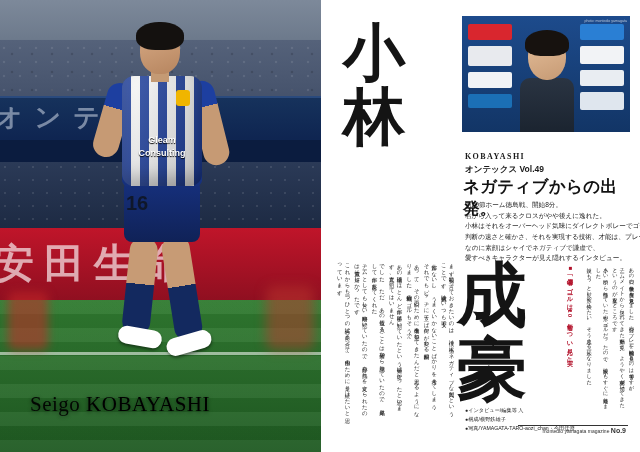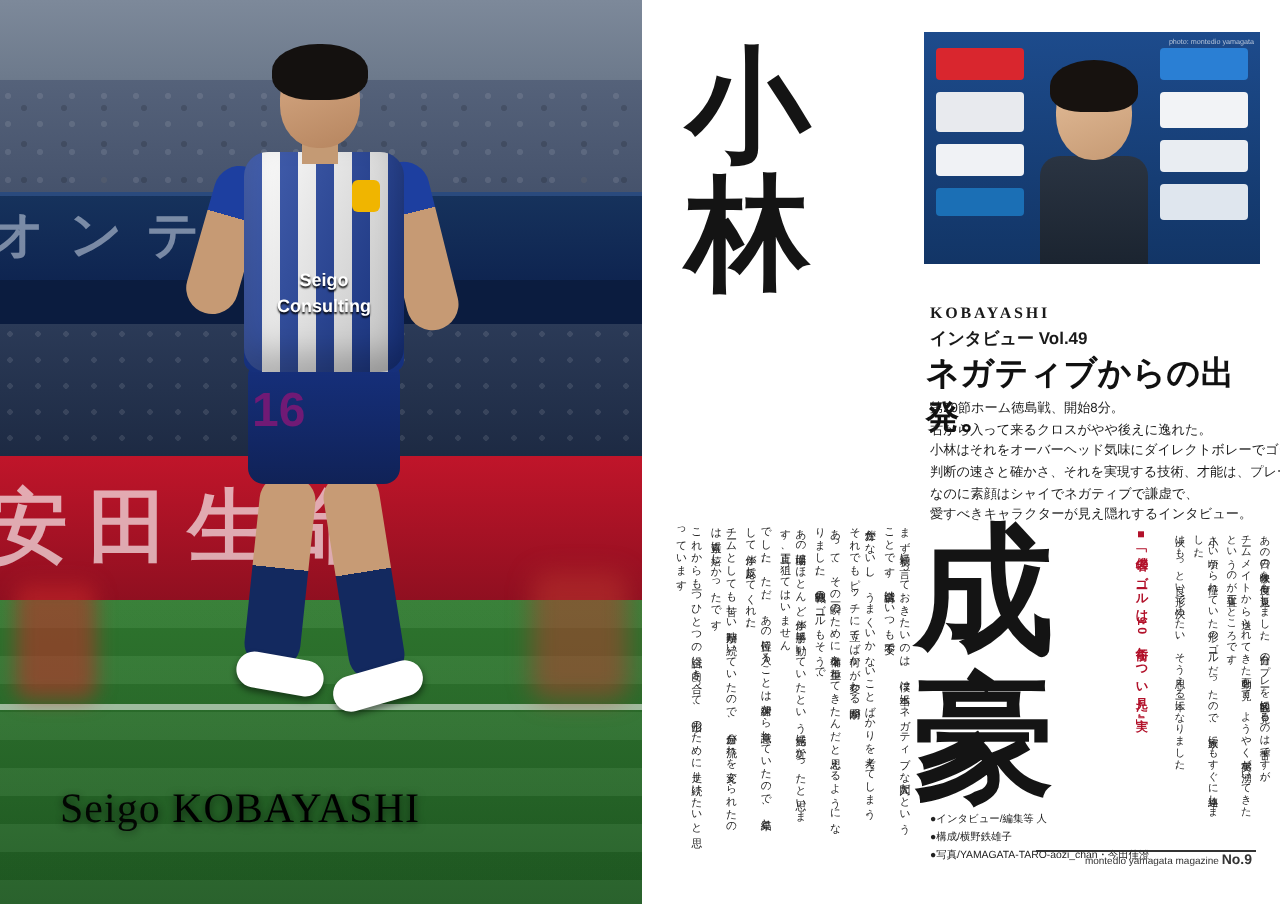--- a/index.html
+++ b/index.html
@@ -57,21 +57,21 @@
       background:linear-gradient(110deg,rgba(255,255,255,.18),rgba(0,0,0,.25));}
   .sponsor{position:absolute;left:30px;top:118px;width:72px;height:13px;
       color:#fff;font-size:9px;font-weight:bold;text-align:center;line-height:13px;text-shadow:0 1px 1px #000;}
   .crest{position:absolute;left:80px;top:74px;width:14px;height:16px;background:#f0b500;border-radius:3px;}
   .armL{position:absolute;left:4px;top:66px;width:26px;height:76px;border-radius:13px;transform:rotate(16deg);
       background:linear-gradient(180deg,#1d3fa0 0 26px,#c69a74 26px);}
   .armR{position:absolute;left:100px;top:64px;width:26px;height:86px;border-radius:13px;transform:rotate(-14deg);
       background:linear-gradient(180deg,#1d3fa0 0 26px,#c69a74 26px);}
   .shorts{position:absolute;left:28px;top:164px;width:76px;height:62px;border-radius:8px;
       background:linear-gradient(180deg,#16307d,#102257);}
-  .num{position:absolute;left:30px;top:176px;width:34px;height:30px;color:#701a75;font-size:24px;
+  .num{position:absolute;left:30px;top:176px;width:34px;height:30px;color:#0f172a;font-size:20px;
       font-weight:bold;font-family:"Liberation Sans",sans-serif;}
   .legL{position:absolute;left:30px;top:222px;width:28px;height:96px;border-radius:12px;
       background:linear-gradient(180deg,#c79b75 0 46px,#13295f 46px);transform:rotate(6deg);}
   .legR{position:absolute;left:72px;top:220px;width:28px;height:104px;border-radius:12px;
       background:linear-gradient(180deg,#c79b75 0 50px,#13295f 50px);transform:rotate(-9deg);}
   .bootL{position:absolute;left:22px;top:312px;width:44px;height:18px;border-radius:9px;background:#fff;
       transform:rotate(10deg);box-shadow:0 2px 3px rgba(0,0,0,.45);}
   .bootR{position:absolute;left:70px;top:318px;width:46px;height:18px;border-radius:9px;background:#fff;
       transform:rotate(-16deg);box-shadow:0 2px 3px rgba(0,0,0,.45);}
   .name-overlay{position:absolute;left:30px;top:392px;color:#000000;font-size:21px;
@@ -161,21 +161,21 @@
       <div class="armL"></div>
       <div class="legL"></div>
       <div class="legR"></div>
       <div class="bootL"></div>
       <div class="bootR"></div>
       <div class="shorts"></div>
       <div class="num">16</div>
       <div class="jersey"></div>
       <div class="jersey-shade"></div>
       <div class="crest"></div>
-      <div class="sponsor">Seigo Consulting</div>
+      <div class="sponsor">Gleam Consulting</div>
       <div class="neck"></div>
       <div class="head"></div>
       <div class="hair"></div>
     </div>
 
     <div class="name-overlay">
       <span class="first">Seigo </span><span>KOBAYASHI</span>
     </div>
   </div>
 
@@ -199,21 +199,21 @@
         </div>
         <div class="ip-credit">photo: montedio yamagata</div>
       </div>
 
       <div class="kanji-big k-ko">小</div>
       <div class="kanji-big k-bayashi">林</div>
       <div class="kanji-big k-sei">成</div>
       <div class="kanji-big k-gou">豪</div>
 
       <div class="series-en">KOBAYASHI</div>
-      <div class="series-jp">インタビュー Vol.49</div>
+      <div class="series-jp">オンテックス Vol.49</div>
       <div class="headline">ネガティブからの出発。</div>
 
       <div class="lede">
         <div>第20節ホーム徳島戦、開始8分。</div>
         <div>右から入って来るクロスがやや後えに逸れた。</div>
         <div>小林はそれをオーバーヘッド気味にダイレクトボレーでゴールに叩き込んだ。</div>
         <div>判断の速さと確かさ、それを実現する技術、才能は、プレーの随所に滲み出る。</div>
         <div>なのに素顔はシャイでネガティブで謙虚で、</div>
         <div>愛すべきキャラクターが見え隠れするインタビュー。</div>
       </div>

